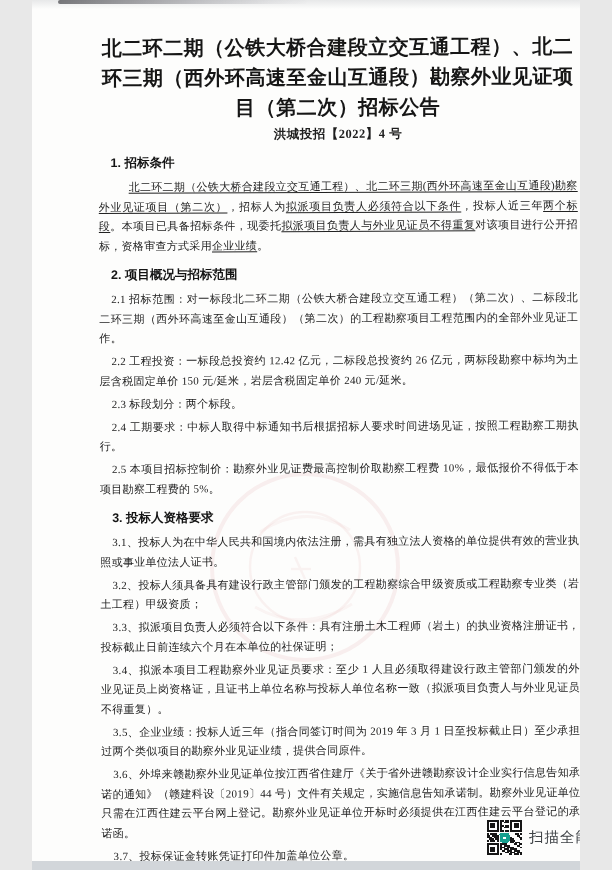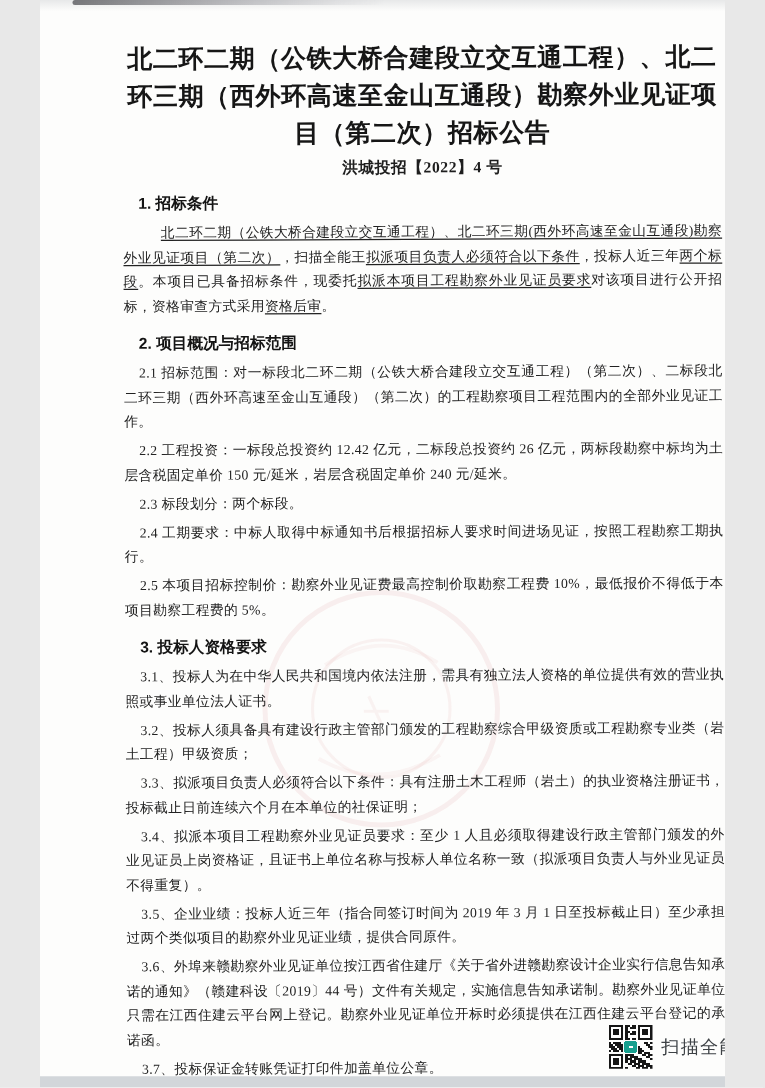--- a/index.html
+++ b/index.html
@@ -71,21 +71,21 @@
       <path d="M55 145 Q 102 172 152 142" stroke-width="3" opacity="0.10"></path>
       <path d="M95 95 l10 22 m-14 -10 h20" stroke-width="2.5" opacity="0.12"></path>
     </g>
   </svg>
 
   <div class="content">
     <h1 class="title">北二环二期（公铁大桥合建段立交互通工程）、北二环三期（西外环高速至金山互通段）勘察外业见证项目（第二次）招标公告</h1>
     <div class="doc-number">洪城投招【2022】4 号</div>
     <div id="sections">
         <div class="sec-heading">1. 招标条件</div>
-        <p class="para wide"><span class="u">北二环二期（公铁大桥合建段立交互通工程）、北二环三期(西外环高速至金山互通段)勘察外业见证项目（第二次）</span><span>，扫描全能王</span><span class="u">拟派项目负责人必须符合以下条件</span><span>，投标人近三年</span><span class="u">两个标段</span><span>。本项目已具备招标条件，现委托</span><span class="u">拟派本项目工程勘察外业见证员要求</span><span>对该项目进行公开招标，资格审查方式采用</span><span class="u">资格后审</span><span>。</span></p>
+        <p class="para wide"><span class="u">北二环二期（公铁大桥合建段立交互通工程）、北二环三期(西外环高速至金山互通段)勘察外业见证项目（第二次）</span><span>，招标人为</span><span class="u">拟派项目负责人必须符合以下条件</span><span>，投标人近三年</span><span class="u">两个标段</span><span>。本项目已具备招标条件，现委托</span><span class="u">拟派项目负责人与外业见证员不得重复</span><span>对该项目进行公开招标，资格审查方式采用</span><span class="u">企业业绩</span><span>。</span></p>
         <div class="sec-heading">2. 项目概况与招标范围</div>
         <p class="para num">2.1 招标范围：对一标段北二环二期（公铁大桥合建段立交互通工程）（第二次）、二标段北二环三期（西外环高速至金山互通段）（第二次）的工程勘察项目工程范围内的全部外业见证工作。</p>
         <p class="para num">2.2 工程投资：一标段总投资约 12.42 亿元，二标段总投资约 26 亿元，两标段勘察中标均为土层含税固定单价 150 元/延米，岩层含税固定单价 240 元/延米。</p>
         <p class="para num">2.3 标段划分：两个标段。</p>
         <p class="para num">2.4 工期要求：中标人取得中标通知书后根据招标人要求时间进场见证，按照工程勘察工期执行。</p>
         <p class="para num">2.5 本项目招标控制价：勘察外业见证费最高控制价取勘察工程费 10%，最低报价不得低于本项目勘察工程费的 5%。</p>
         <div class="sec-heading">3. 投标人资格要求</div>
         <p class="para num">3.1、投标人为在中华人民共和国境内依法注册，需具有独立法人资格的单位提供有效的营业执照或事业单位法人证书。</p>
         <p class="para num">3.2、投标人须具备具有建设行政主管部门颁发的工程勘察综合甲级资质或工程勘察专业类（岩土工程）甲级资质；</p>
         <p class="para num">3.3、拟派项目负责人必须符合以下条件：具有注册土木工程师（岩土）的执业资格注册证书，投标截止日前连续六个月在本单位的社保证明；</p>

